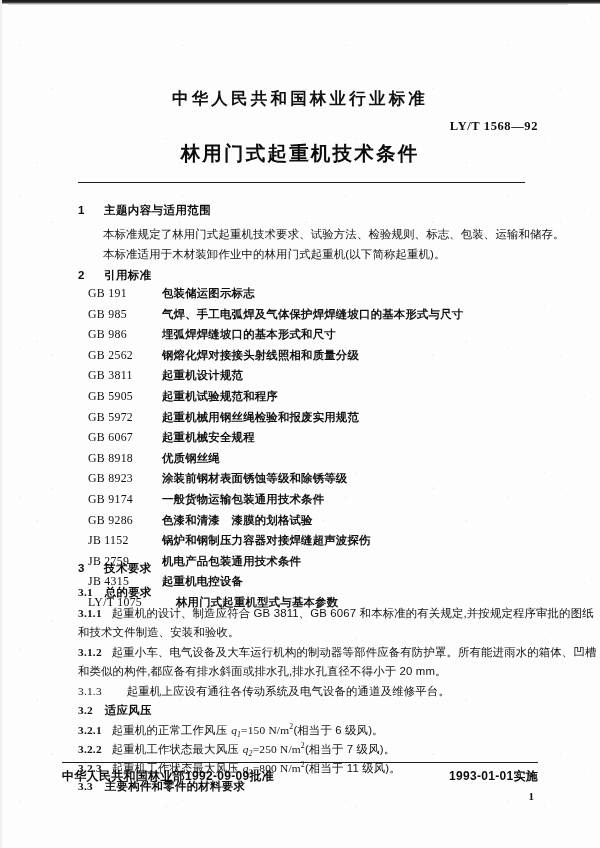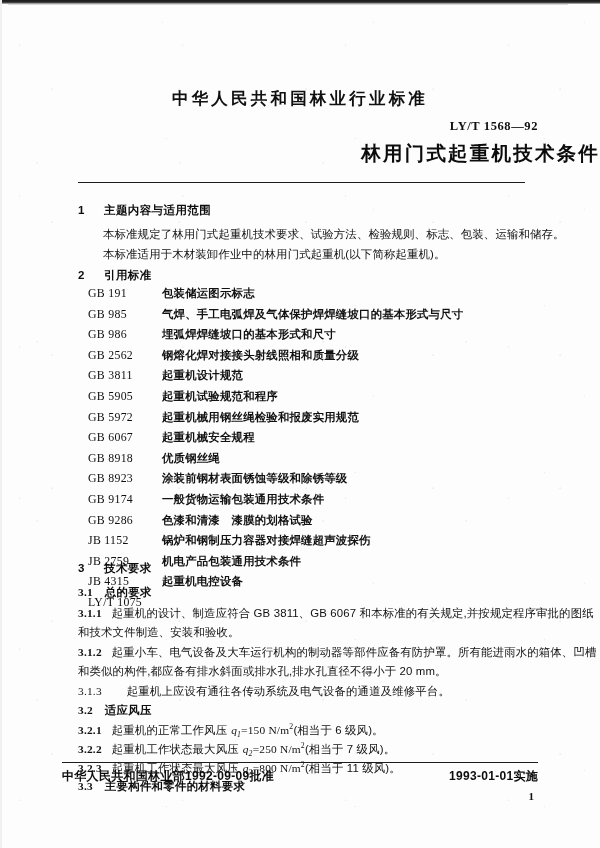--- a/index.html
+++ b/index.html
@@ -65,21 +65,21 @@
     font-family: "Liberation Serif", "DejaVu Serif", serif;
     font-weight: bold;
     font-size: 12.5px;
     letter-spacing: 0.6px;
     color: #101010;
   }
   .doc-title {
     position: absolute;
     left: 0; top: 140px;
     width: 600px;
-    text-align: right;
+    text-align: center;
     font-family: "Liberation Sans", "DejaVu Sans", sans-serif;
     font-weight: bold;
     font-size: 19.5px;
     letter-spacing: 2.2px;
     color: #0c0c0c;
   }
   .rule-top {
     position: absolute;
     left: 78px; top: 182px;
     width: 447px; height: 0;
@@ -295,20 +295,21 @@
       <div class="ref-row">
         <span class="ref-code">JB 2759</span>
         <span class="ref-title">机电产品包装通用技术条件</span>
       </div>
       <div class="ref-row">
         <span class="ref-code">JB 4315</span>
         <span class="ref-title">起重机电控设备</span>
       </div>
       <div class="ref-row">
         <span class="ref-code wide">LY/T 1075</span>
+        <span class="ref-title">林用门式起重机型式与基本参数</span>
       </div>
     </div>
 
     <div class="sec-head" style="left:78px; top:561px;">
       <span class="sec-num" style="margin-right: 10px;">3</span><span>技术要求</span>
     </div>
 
     <div class="sub-head" style="left:78px; top:585px;">
       <span class="num lbl-n">3.1</span><span class="lbl">总的要求</span>
     </div>

